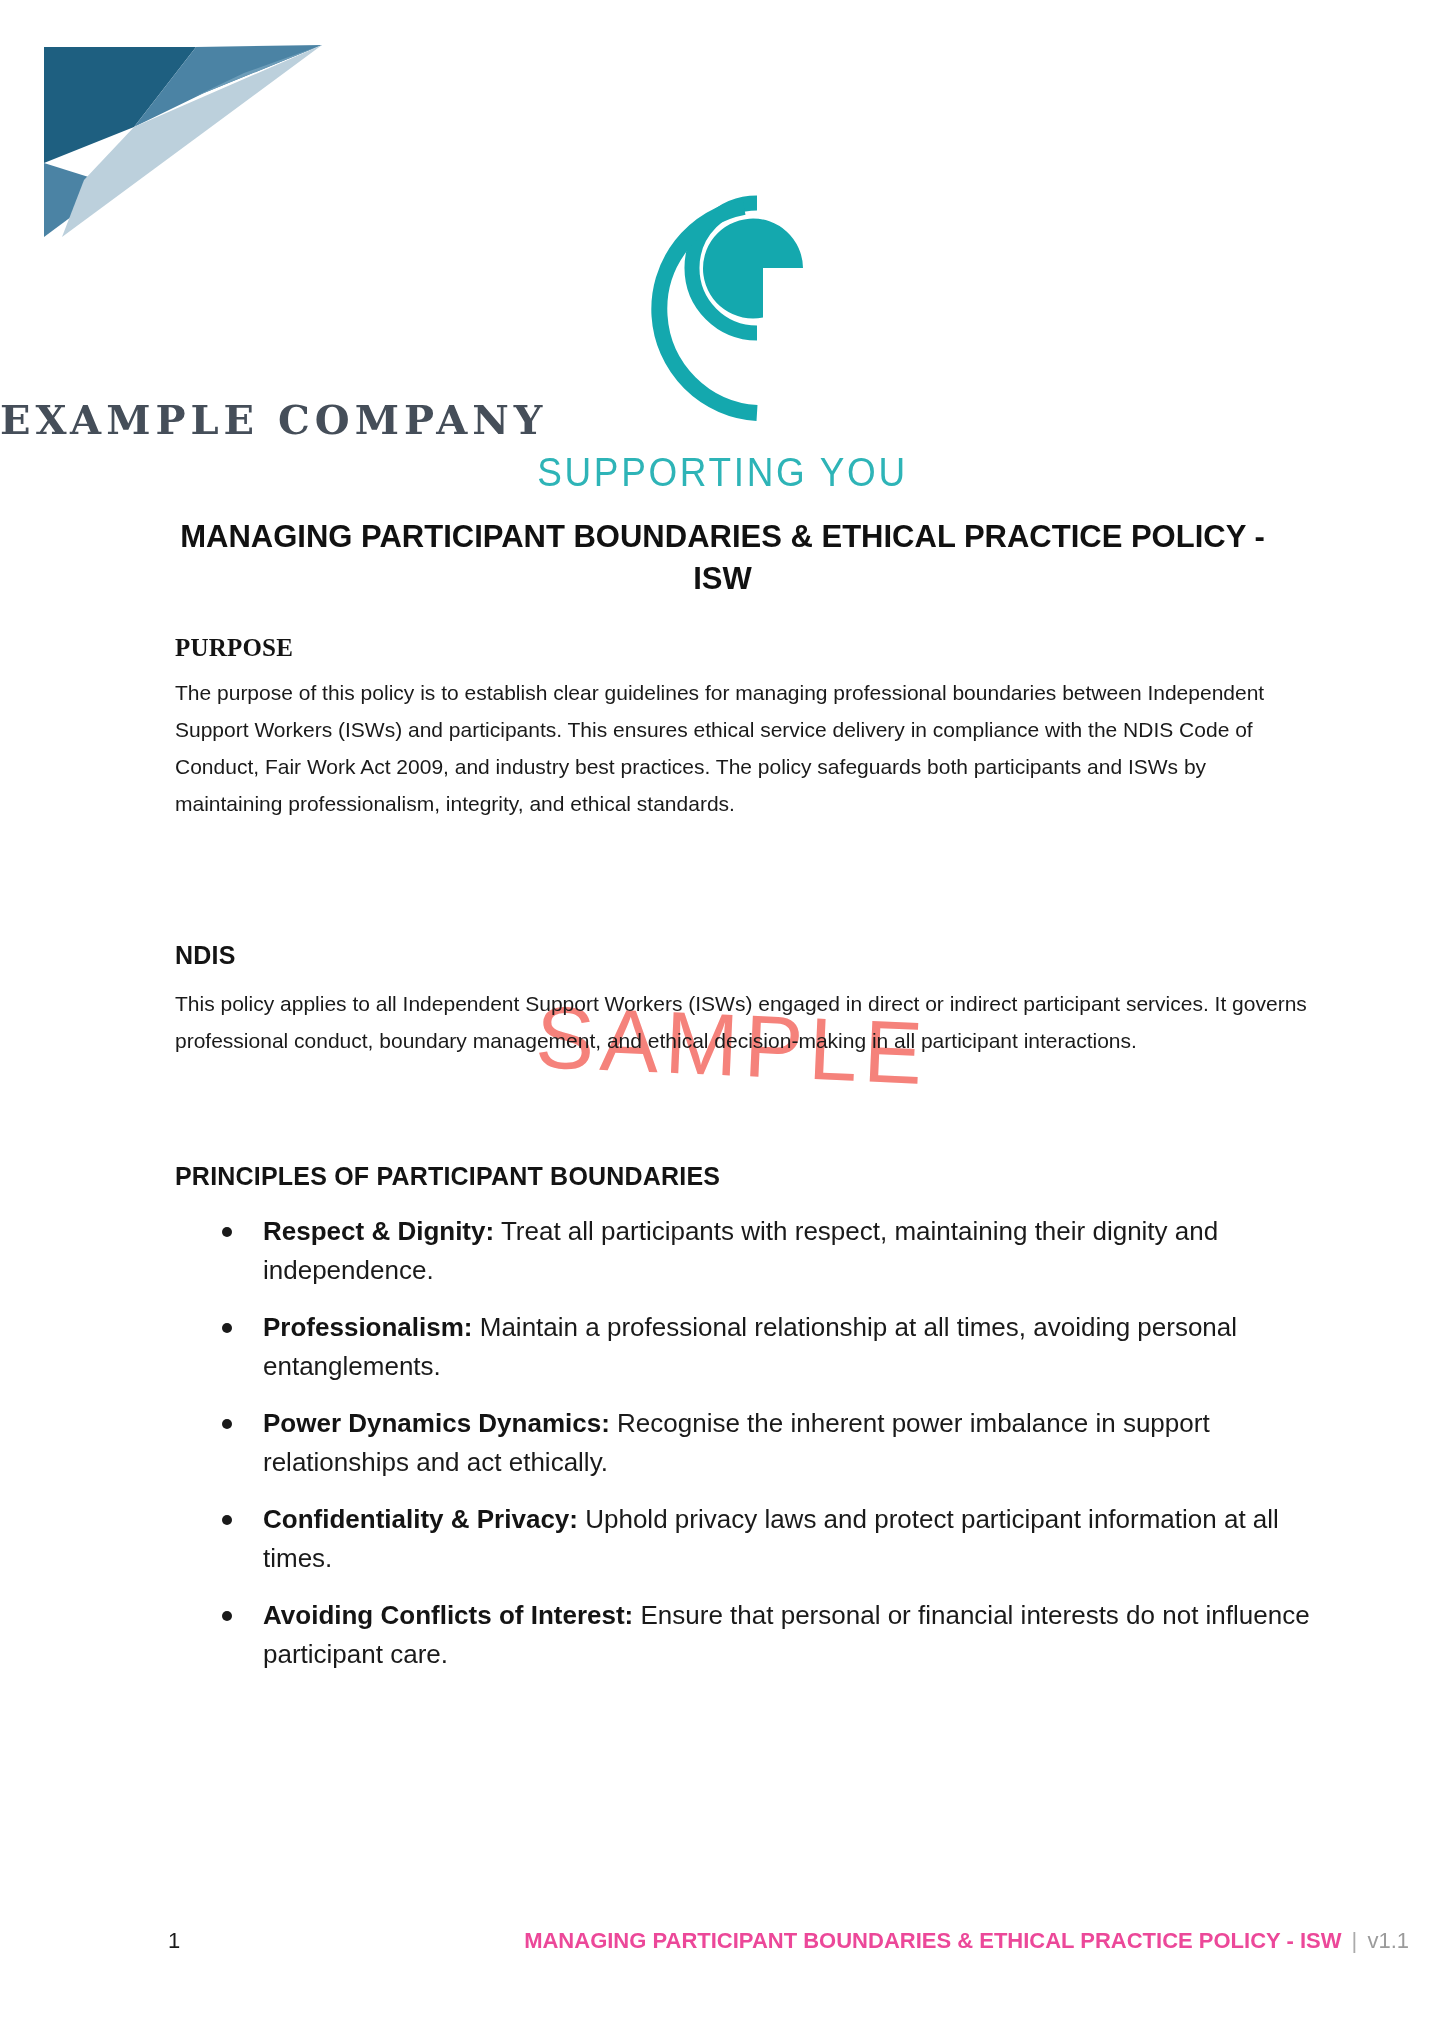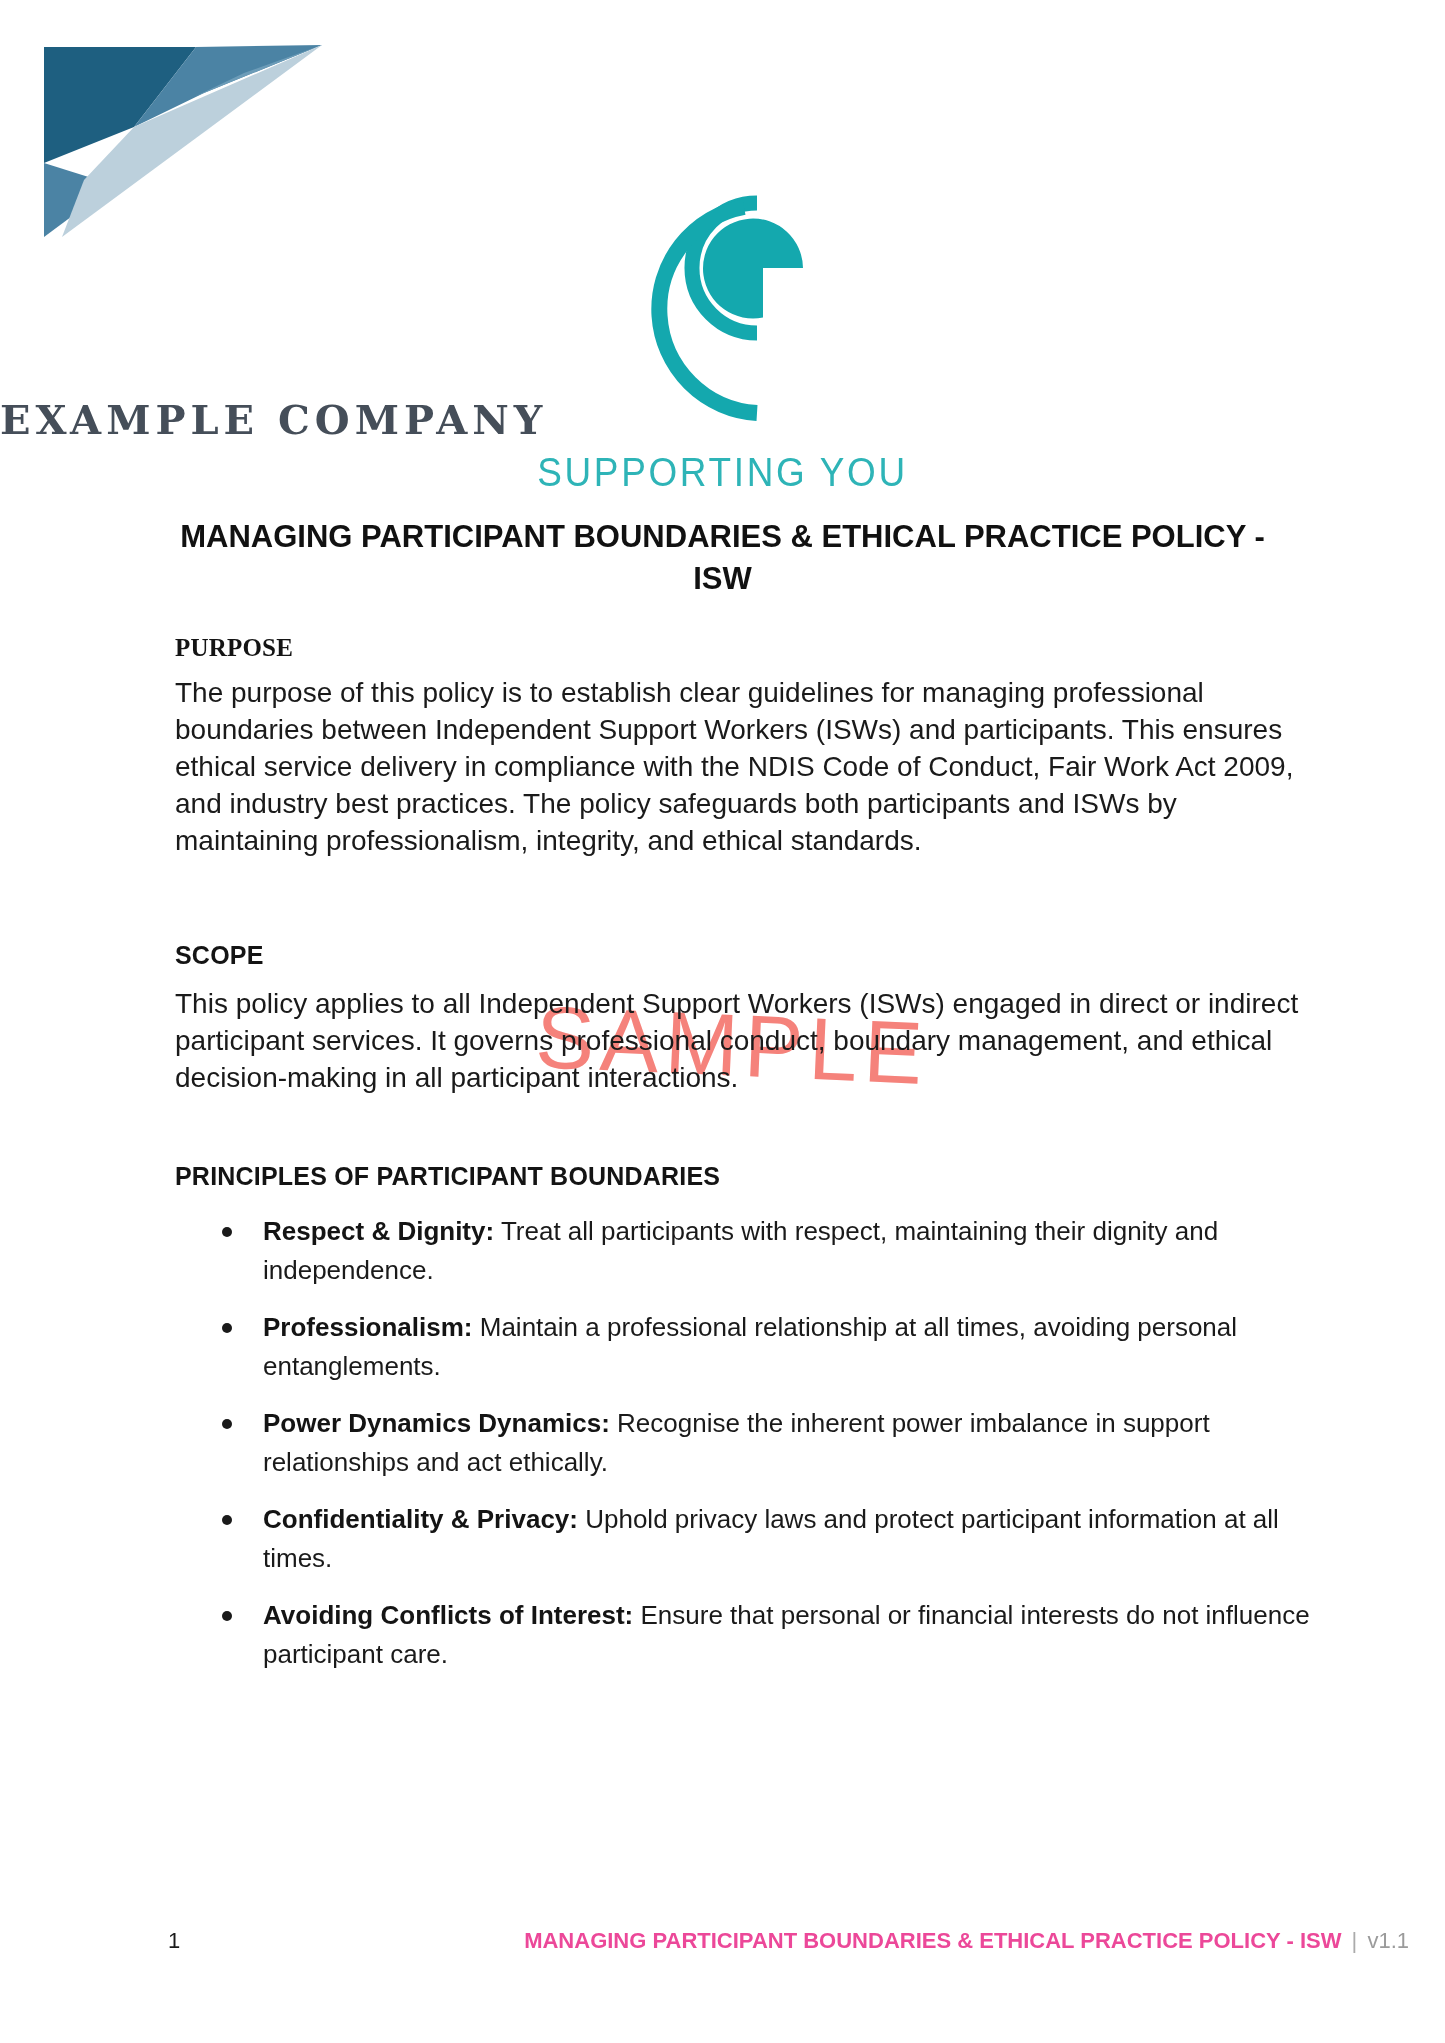--- a/index.html
+++ b/index.html
@@ -44,21 +44,21 @@
     font-size: 31px; font-weight: bold; color: #111111;
     line-height: 42px;
   }
   
   .col { position: absolute; left: 175px; width: 1137px; }
   .section-heading {
     font-size: 25px; font-weight: bold; color: #141414;
     letter-spacing: 0.2px;
   }
   .body-text {
-    font-size: 28px; color: #1a1a1a; line-height: 37px;
+    font-size: 21px; color: #1a1a1a; line-height: 37px;
     z-index: 2;
   }
   .h-purpose   { top: 634px; font-family: Liberation Serif, serif; }
   .p-purpose   { top: 674px; }
   .h-scope     { top: 941px; }
   .p-scope     { top: 985px; z-index: 2; }
   .h-principles{ top: 1162px; }
   .bullets     { top: 1212px; list-style: none; }
   .bullets li {
     position: relative;
@@ -124,21 +124,21 @@
   <div class="doc-title">
     <div>MANAGING PARTICIPANT BOUNDARIES &amp; ETHICAL PRACTICE POLICY -</div>
     <div>ISW</div>
   </div>
 
   <div class="watermark">SAMPLE</div>
 
   <div class="col section-heading h-purpose">PURPOSE</div>
   <div class="col body-text p-purpose">The purpose of this policy is to establish clear guidelines for managing professional boundaries between Independent Support Workers (ISWs) and participants. This ensures ethical service delivery in compliance with the NDIS Code of Conduct, Fair Work Act 2009, and industry best practices. The policy safeguards both participants and ISWs by maintaining professionalism, integrity, and ethical standards.</div>
 
-  <div class="col section-heading h-scope">SCOPE</div>
+  <div class="col section-heading h-scope">NDIS</div>
   <div class="col body-text p-scope">This policy applies to all Independent Support Workers (ISWs) engaged in direct or indirect participant services. It governs professional conduct, boundary management, and ethical decision-making in all participant interactions.</div>
 
   <div class="col section-heading h-principles">PRINCIPLES OF PARTICIPANT BOUNDARIES</div>
 
   <ul class="col bullets">
     <li>
       <span class="dot"></span><b>Respect &amp; Dignity:</b><span> Treat all participants with respect, maintaining their dignity and independence.</span>
     </li>
     <li>
       <span class="dot"></span><b>Professionalism:</b><span> Maintain a professional relationship at all times, avoiding personal entanglements.</span>

